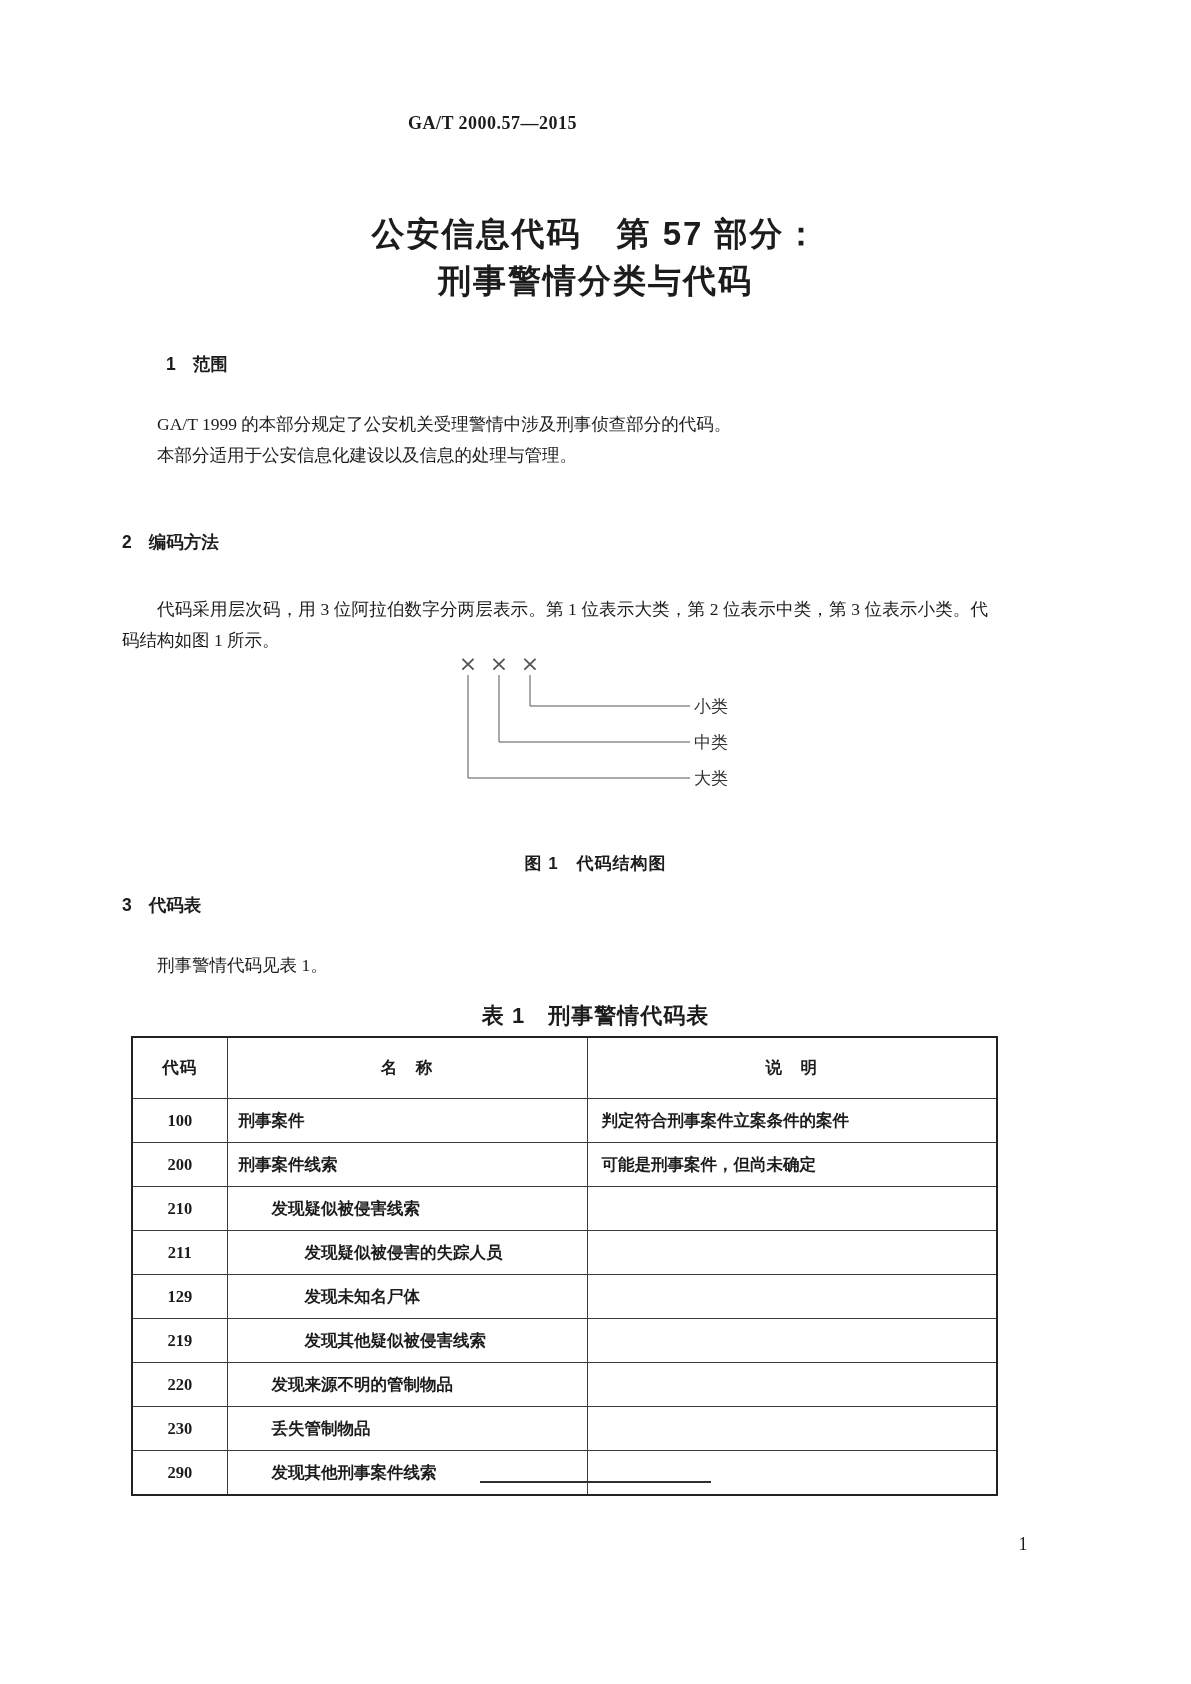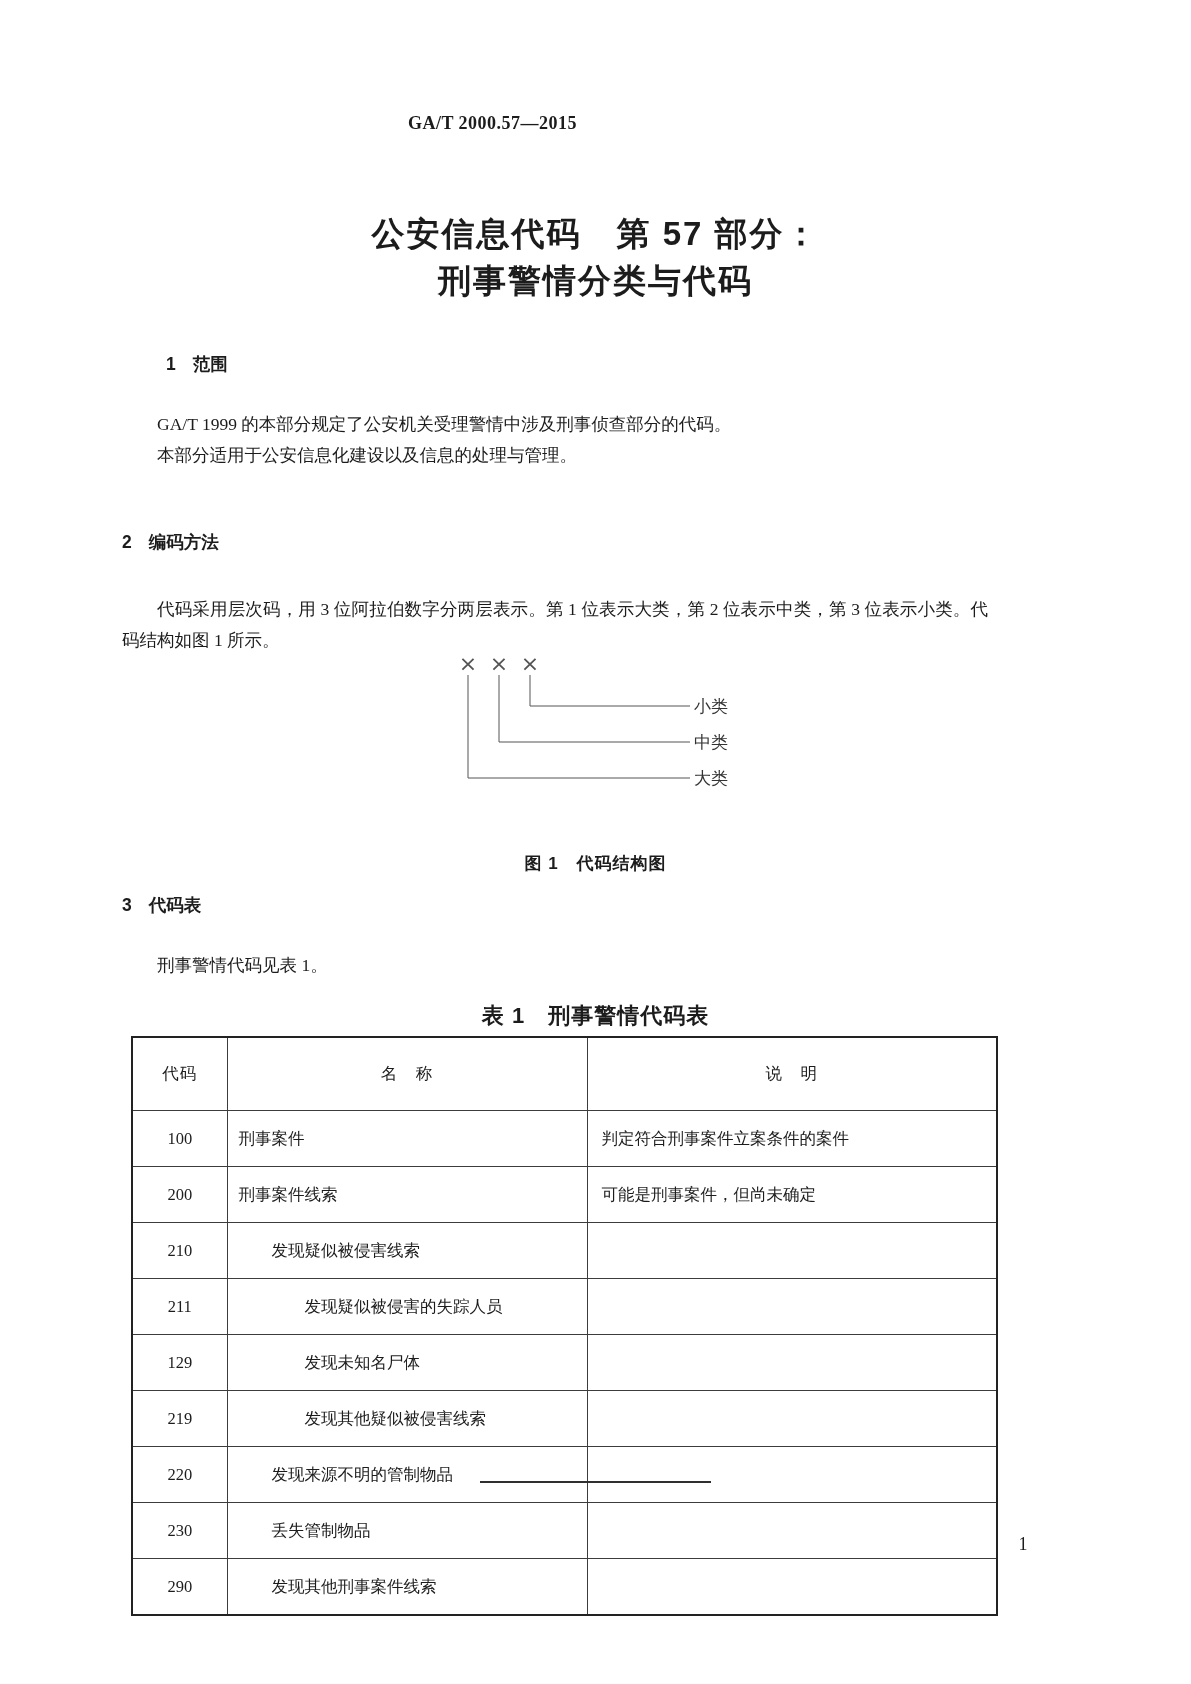--- a/index.html
+++ b/index.html
@@ -44,21 +44,21 @@
     font-family:"Liberation Sans", sans-serif; font-weight:bold; font-size:17px;
     letter-spacing:1px;
   }
   #table-title { top:1001px; font-size:22px; }
 
   #code-table {
     position:absolute; top:1036px; left:131px; width:865px;
     border-collapse:collapse; font-size:16.5px; table-layout:fixed;
   }
   #code-table th, #code-table td {
-    border:1px solid #3c3c3c; font-weight:normal; padding:10px;
+    border:1px solid #3c3c3c; font-weight:bold; padding:4px;
   }
   #code-table { border:2px solid #222; }
   #code-table thead th { height:52px; letter-spacing:1px; }
   #code-table tbody td { height:35px; }
   .code-cell { text-align:center; }
   .name-cell { padding-left:11px !important; }
   .name-cell.ind-1 { padding-left:44px !important;margin-top:20px; }
   .name-cell.ind-2 { padding-left:77px !important; }
   .desc-cell { padding-left:14px !important; }
 

